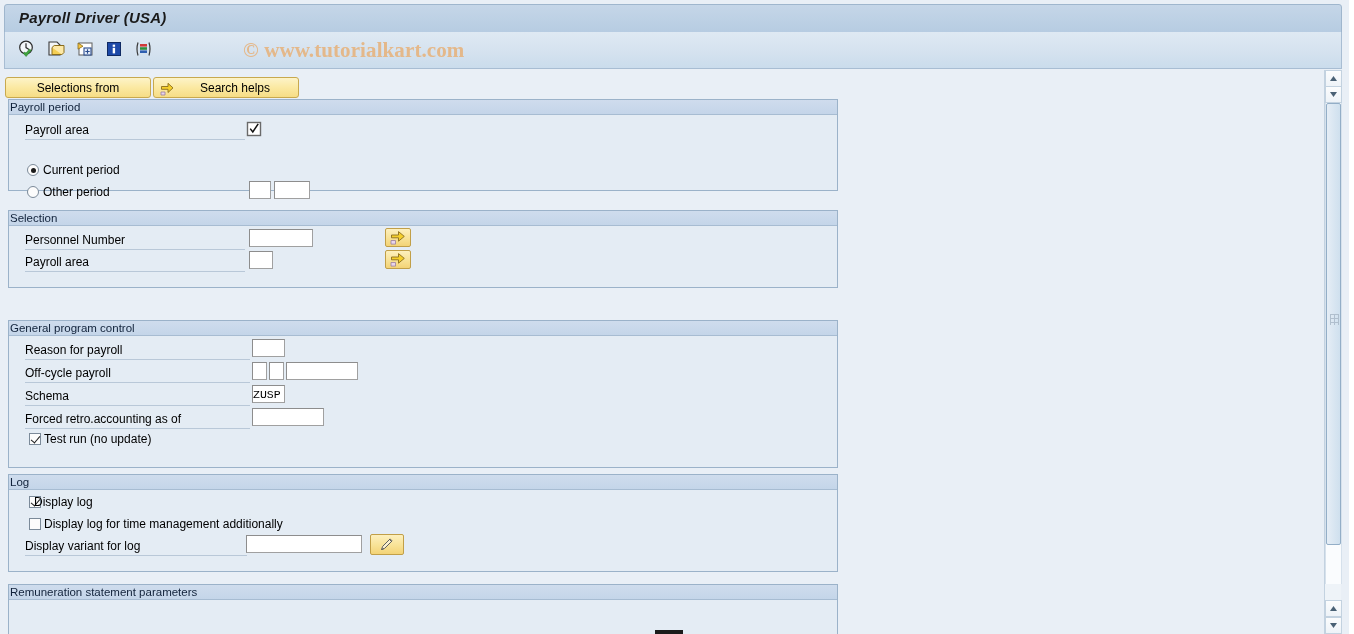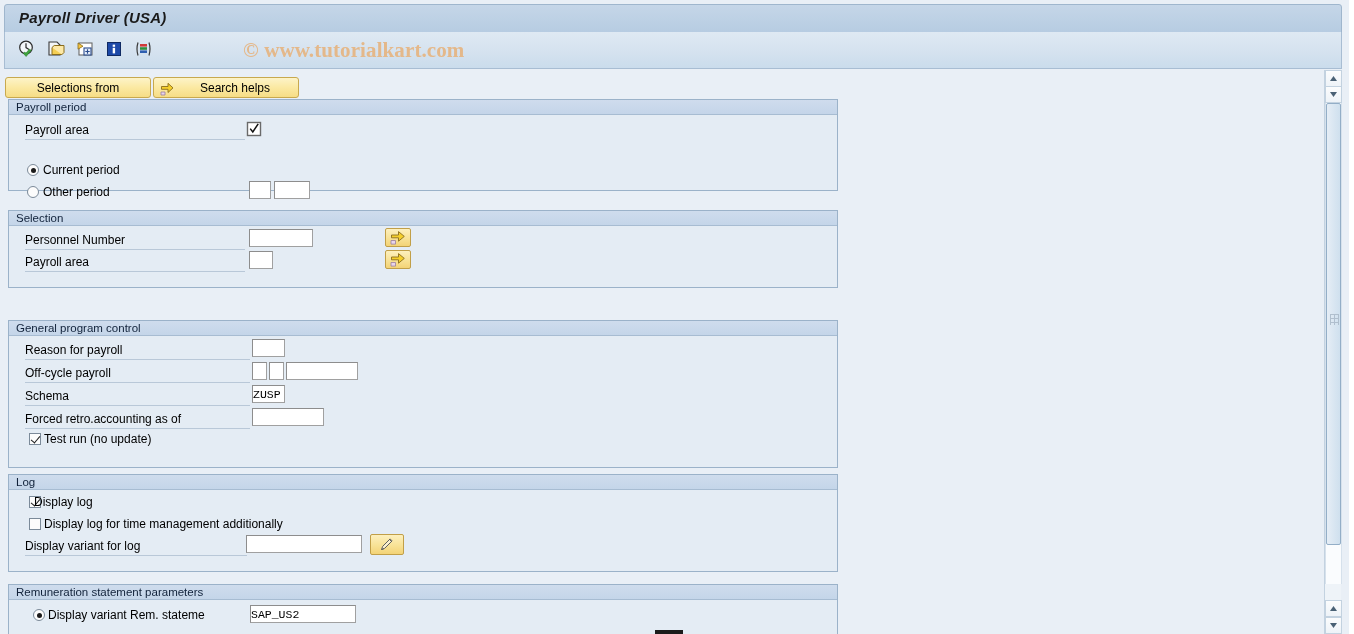--- a/index.html
+++ b/index.html
@@ -127,21 +127,21 @@
     border: 1px solid #9bb2c9;
     background: #e4ecf4;
     box-sizing: border-box;
   }
   .panel-hd {
     height: 15px;
     background: linear-gradient(to bottom, #cfdced 0%, #c4d5e9 100%);
     border-bottom: 1px solid #a7bcd2;
     font-size: 11.5px;
     color: #11223a;
-    padding-left: 7px;
+    padding-left: 1px;
     line-height: 15px;
     box-sizing: border-box;
     white-space: nowrap;
   }
   .panel-body {
     position: relative;
     background: #e4ecf4;
   }
   .flabel {
     position: absolute;
@@ -480,25 +480,20 @@
           <path d="M3.5 13.5 l1.2 -3.2 l7.4 -7.4 l2 2 l-7.4 7.4 z" fill="#fbf1d0" stroke="#5e5e5e" stroke-width="1"></path>
           <path d="M11.4 3.4 l2 2" stroke="#5e5e5e" stroke-width="1"></path>
           <path d="M3.5 13.5 l2.4 -.8" stroke="#5e5e5e" stroke-width="1"></path>
         </svg>
       </div>
     </div>
   </div>
 
   <div class="panel" style="top:584px; height:54px;">
     <div class="panel-hd">Remuneration statement parameters</div>
-    <div class="panel-body" style="height:33px;">
-      <div class="radio on" style="left:24px; top:9px;"></div>
-      <div class="opt-label" style="left:39px; top:8px;">Display variant Rem. stateme</div>
-      <input class="inp" style="left: 241px; top: 5px; width: 106px;" value="SAP_US2">
-    </div>
   </div>
 
   <div class="vscroll" style="left:1324px; top:70px; height:564px;">
     <div class="sb-arrow" style="top:0;">
       <svg width="9" height="7" viewBox="0 0 9 7">
           <path d="M4.5 1 L8 6 H1 Z" fill="#4a6175"></path>
         </svg>
     </div>
     <div class="sb-arrow" style="top:16px;">
       <svg width="9" height="7" viewBox="0 0 9 7">

